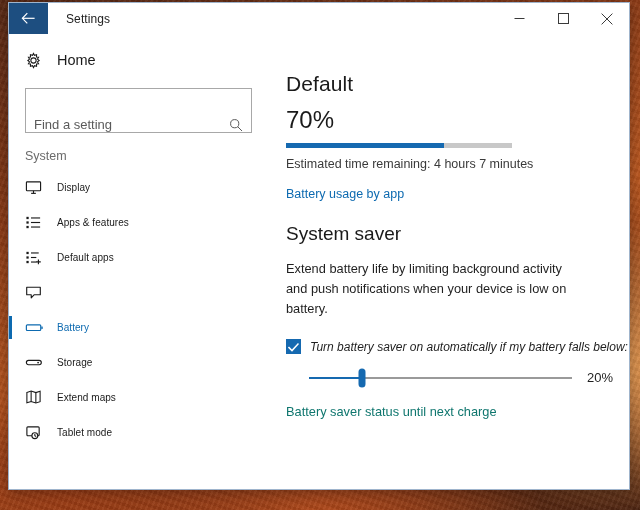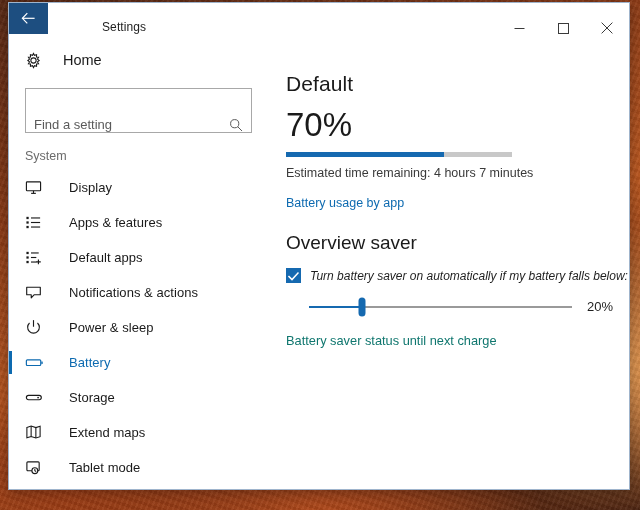--- a/index.html
+++ b/index.html
@@ -42,22 +42,21 @@
     border: 1px solid #9fb4cc;
     box-shadow: 0 2px 14px rgba(0,0,0,0.35);
     overflow: hidden;
   }
   
   .titlebar {
     position: relative;
     height: 31px;
     background: #ffffff;
     display: flex;
-    align-items: flex-end;
-    gap: 36px;
+    align-items: center;
   }
   .backbtn {
     width: 39px; height: 31px;
     background: #1d4e80;
     display: flex; align-items: center; justify-content: center;
     flex: 0 0 auto;
   }
   .backbtn svg { display: block; }
   .titletext {
     display: flex; align-items: center;
@@ -88,21 +87,21 @@
     background: #ffffff;
     padding-top: 9px;
     box-sizing: border-box;
   }
   .homerow {
     display: flex; align-items: center;
     height: 34px;
     padding-left: 16px;
   }
   .homerow .ico { width: 30px; display:flex; align-items:center; }
-  .homerow .lbl { font-size: 14.5px; color: #1a1a1a; margin-left: 8px; }
+  .homerow .lbl { font-size: 14.5px; color: #1a1a1a; margin-left: 2px; }
   .searchwrap {
     margin: 11px 16px 0 16px;
     height: 45px;
     border: 1px solid #a8a8a8;
     background: #fff;
     display: flex; align-items: flex-end;
     box-sizing: border-box;
   }
   .searchwrap input {
     border: none; outline: none;
@@ -126,23 +125,23 @@
     display: flex; align-items: center;
     height: 35px;
     padding-left: 16px;
     cursor: default;
   }
   .navitem .ico {
     width: 30px;
     display: flex; align-items: center; justify-content: flex-start;
   }
   .navitem .lbl {
-    font-size: 13px;
+    font-size: 10px;
     color: #1a1a1a;
-    margin-left: 14px;
+    margin-left: 2px;
     letter-spacing: .05px;
   }
   .navitem.selected .lbl { color: #0d6ab0; }
   .navitem.selected::before {
     content: "";
     position: absolute;
     left: 0; top: 6px;
     width: 3px; height: 23px;
     background: #0d6ab0;
   }
@@ -154,21 +153,21 @@
     overflow: hidden;
   }
   .h1 {
     font-size: 21px;
     color: #1a1a1a;
     font-weight: 400;
     margin: 0 0 12px 0;
     letter-spacing: .1px;
   }
   .pct {
-    font-size: 33px;
+    font-size: 24px;
     color: #1a1a1a;
     font-weight: 400;
     line-height: 1;
     margin: 0 12px 11px 0;
   }
   .progress {
     width: 226px; height: 5px;
     background: #c8c8c8;
     position: relative;
     margin-bottom: 9px;
@@ -392,32 +391,22 @@
           </span>
           <span class="lbl">Default apps</span>
         </div>
 
         <div class="navitem">
           <span class="ico">
             <svg width="17" height="17" viewBox="0 0 18 18">
               <path d="M1.8 3.5 H16.2 V11.4 H9.6 L6.6 14.6 V11.4 H1.8 Z" fill="none" stroke="#1a1a1a" stroke-width="1.2" stroke-linejoin="round"></path>
             </svg>
           </span>
-          <span class="lbl">Notifications &amp; actions</span>
-        </div>
-
-        <div class="navitem">
-          <span class="ico">
-            <svg width="17" height="17" viewBox="0 0 18 18">
-              <path d="M13.2 4.2 A6.2 6.2 0 1 1 4.8 4.2" fill="none" stroke="#1a1a1a" stroke-width="1.2"></path>
-              <path d="M9 1.2 V8.2" stroke="#1a1a1a" stroke-width="1.2"></path>
-            </svg>
-          </span>
-          <span class="lbl">Power &amp; sleep</span>
-        </div>
+        </div>
+
 
         <div class="navitem selected">
           <span class="ico">
             <svg width="19" height="17" viewBox="0 0 20 18">
               <rect x="1.4" y="6.2" width="15.2" height="6" rx="1" fill="none" stroke="#0d6ab0" stroke-width="1.25"></rect>
               <rect x="17.2" y="8" width="1.5" height="2.5" fill="#0d6ab0"></rect>
             </svg>
           </span>
           <span class="lbl">Battery</span>
         </div>
@@ -465,22 +454,23 @@
         <div class="pct">70%</div>
 
         <div class="progress">
           <div class="fill" id="battery-fill" style="width: 70%;"></div>
         </div>
 
         <div class="est">Estimated time remaining: 4 hours 7 minutes</div>
 
         <a class="link" href="#">Battery usage by app</a>
 
-        <h2 class="h2">Overview saver</h2>
-
+        <h2 class="h2">System saver</h2>
+
+        <div class="desc">Extend battery life by limiting background activity and push notifications when your device is low on battery.</div>
 
         <div class="cbrow">
           <span class="cbox">
             <span>
               <svg width="11" height="9" viewBox="0 0 11 9">
                 <path d="M1 4.6 L4 7.6 L10 1.1" fill="none" stroke="#ffffff" stroke-width="1.5" stroke-linecap="square"></path>
               </svg>
             </span>
           </span>
           <span class="lbl">Turn battery saver on automatically if my battery falls below:</span>

